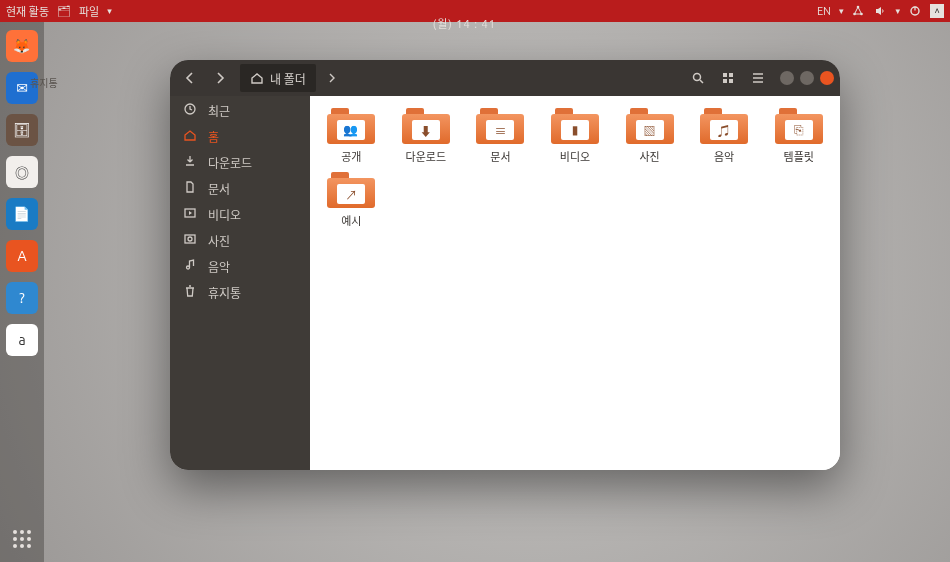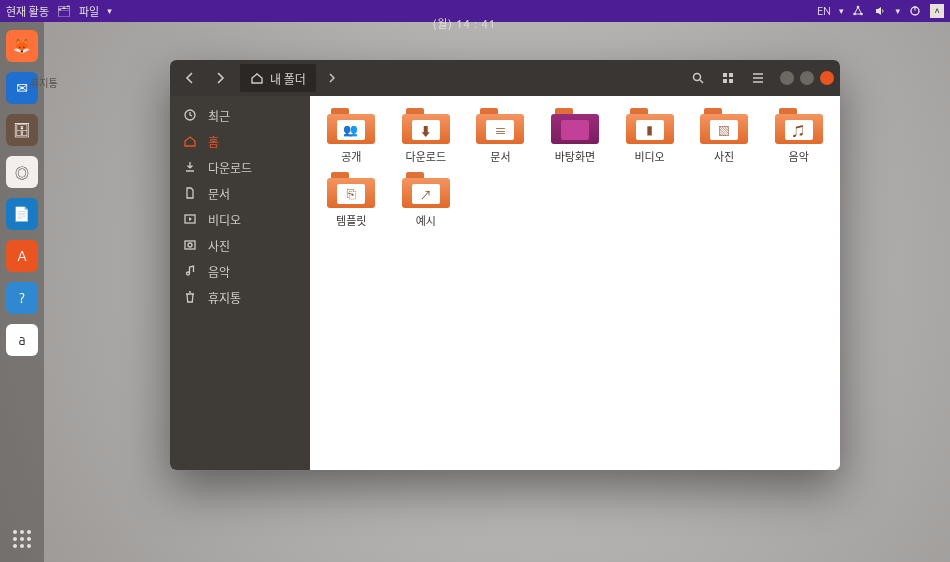--- a/index.html
+++ b/index.html
@@ -11,21 +11,21 @@
   font-size: 12px;
 }
 
 .wallpaper {
   position: absolute; inset: 0;
   background: radial-gradient(circle at 56% 48%, #cac8c6 0%, #b8b6b4 35%, #9b9896 100%);
 }
 
 .topbar {
   position: absolute; top: 0; left: 0; right: 0; height: 22px;
-  background: #4c1d95; color: #e6e1dd;
+  background: #b91c1c; color: #e6e1dd;
   display: flex; align-items: center; gap: 8px;
   padding: 0 6px; font-size: 11px;
 }
 .topbar .spacer { flex: 1; }
 .topbar .mono { letter-spacing: 1px; margin-top: 24px; }
 .topbar .icon { width: 14px; height: 14px; display: inline-flex; align-items: center; justify-content: center; }
 
 .dock {
   position: absolute; left: 0; top: 22px; bottom: 0; width: 44px;
   background: rgba(40,36,34,0.35);
@@ -44,21 +44,21 @@
 }
 .dock .grid3 span { background: #e6e1dd; border-radius: 50%; }
 
 .trash-label {
   position: absolute; left: 30px; top: 75px;
   font-size: 10px; color: #5a5550;
 }
 
 .window {
   position: absolute; left: 170px; top: 60px; width: 670px; height: 410px;
-  background: #fff; border-radius: 6px;
+  background: #fff; border-radius: 18px;
   box-shadow: 0 18px 48px rgba(0,0,0,0.45);
   overflow: hidden; display: flex; flex-direction: column;
 }
 .titlebar {
   height: 36px; background: #3a3633; color: #d7d2cd;
   display: flex; align-items: center; padding: 0 6px; gap: 2px;
 }
 .nav-btn, .tb-btn {
   width: 28px; height: 26px; display: flex; align-items: center; justify-content: center;
   border-radius: 3px; color: #cfcac5;
@@ -72,21 +72,21 @@
 .win-ctrl { display: flex; gap: 6px; margin-left: 6px; }
 .wc { width: 14px; height: 14px; border-radius: 50%; background: #6e6863; }
 .wc.close { background: #e95420; }
 
 .body { flex: 1; display: flex; min-height: 0; }
 .sidebar {
   width: 140px; background: #3f3b37; color: #cfcac5; font-size: 12px;
   display: flex; flex-direction: column; padding: 6px 0;
 }
 .side-item {
-  display: flex; align-items: center; gap: 10px; height: 26px;
+  display: flex; align-items: flex-start; gap: 10px; height: 26px;
   padding: 0 12px;
 }
 .side-item.active { color: #e95420; }
 .side-icon { width: 16px; display: flex; justify-content: center; }
 .content {
   flex: 1; background: #ffffff; padding: 12px 6px; overflow: auto;
 }
 .grid {
   display: grid; grid-template-columns: repeat(7, 1fr);
   gap: 8px 4px; justify-items: center;
@@ -325,28 +325,20 @@
           </div>
           <div class="item">
             <div class="folder ">
               <div class="tab"></div>
               <div class="body2"></div>
               <div class="inner">≡</div>
             </div>
             <span>문서</span>
           </div>
           <div class="item">
-            <div class="folder pink">
-              <div class="tab"></div>
-              <div class="body2"></div>
-              <div class="inner"></div>
-            </div>
-            <span>바탕화면</span>
-          </div>
-          <div class="item">
             <div class="folder ">
               <div class="tab"></div>
               <div class="body2"></div>
               <div class="inner">▮</div>
             </div>
             <span>비디오</span>
           </div>
           <div class="item">
             <div class="folder ">
               <div class="tab"></div>

